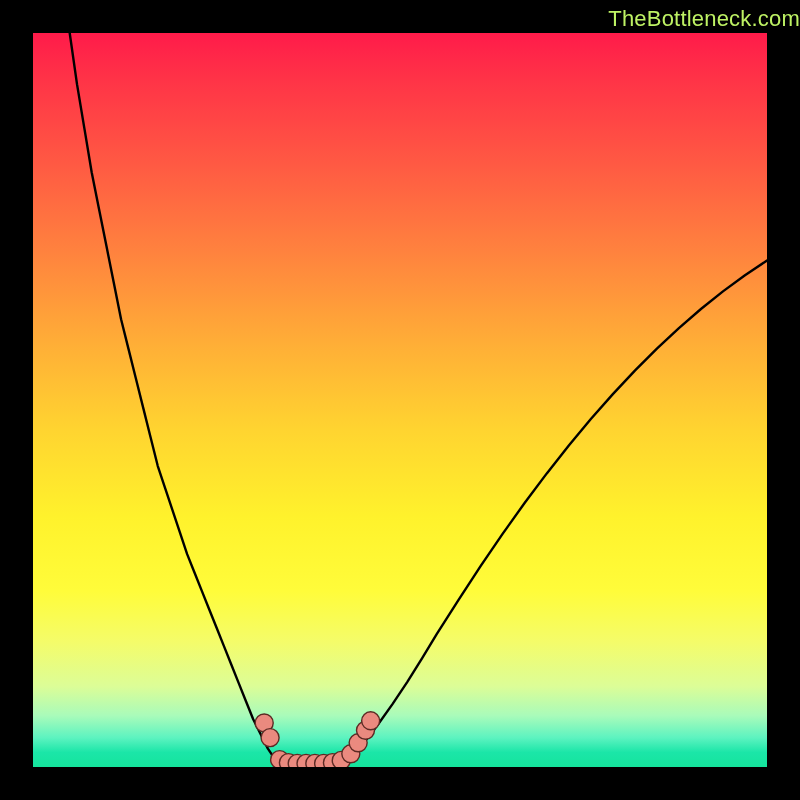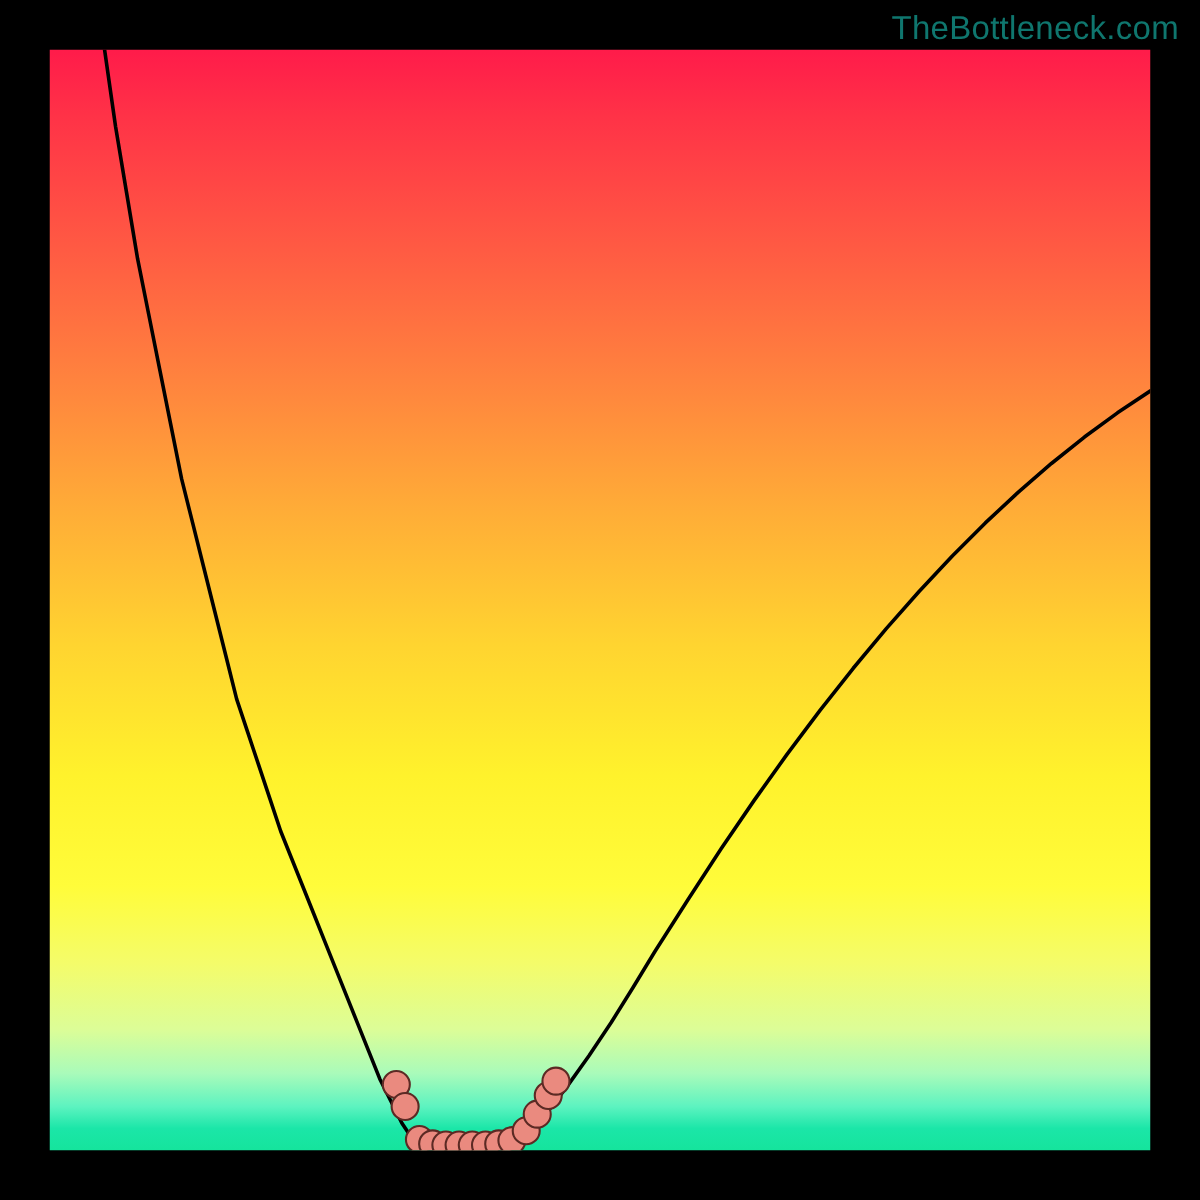--- a/index.html
+++ b/index.html
@@ -46,22 +46,22 @@
       #15e49c 100%
     );
   }
   .curves {
     position: absolute;
     inset: 0;
   }
   .attribution {
     position: absolute;
     top: 6px;
-    right: 14px;
-    color: #0f766e;
+    right: 0;
+    color: #bef264;
     font-size: 22px;
     font-weight: 400;
     letter-spacing: 0.2px;
   }
 </style>
 </head>
 <body>
 
 <div class="stage">
   <div class="plot">

